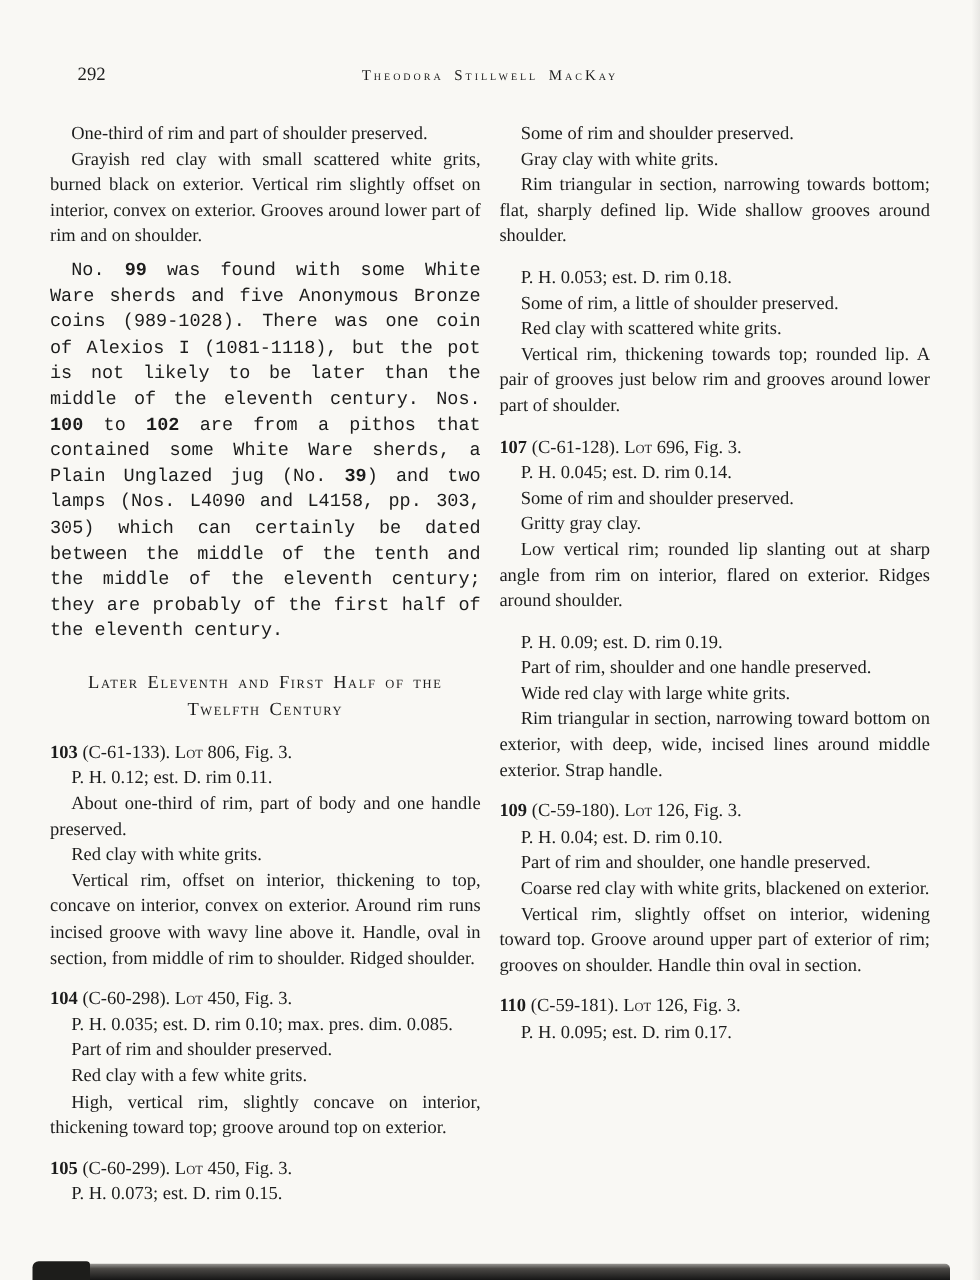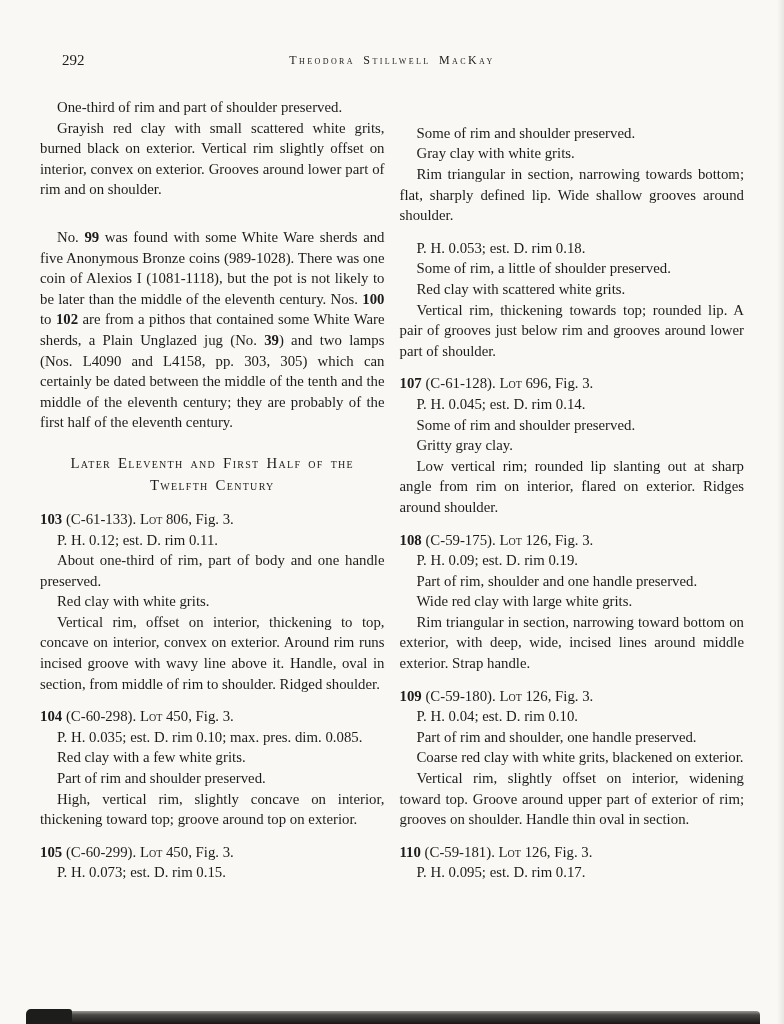--- a/index.html
+++ b/index.html
@@ -39,30 +39,29 @@
     text-align: center;
     font-variant: small-caps;
     letter-spacing: 2.4px;
     word-spacing: 3px;
     font-size: 12px;
   }
   .cols {
     display: flex;
     gap: 15px;
     margin: 0 40px;
-    align-items: flex-end;
   }
   .col { flex: 1 1 0; min-width: 0; }
 
   .para {
     margin: 0;
     text-indent: 17px;
     text-align: justify;
   }
-  .para.space { margin-top: 27px; }
+  .para.space { margin-top: 7px; font-family: Liberation Mono, monospace; }
   .entry { margin-top: 12px; }
   .entry-head { text-indent: 0; text-align: left; }
   .b  { font-weight: bold; }
   .sc { font-variant: small-caps; }
   .sec-heading {
     margin: 19px 0 13px 0;
     text-align: center;
     font-variant: small-caps;
     letter-spacing: 1.3px;
     word-spacing: 2px;
@@ -105,22 +104,22 @@
         <div class="entry">
           <p class="para entry-head"><span class="b">103</span><span> (C-61-133).  </span><span class="sc">Lot</span><span> 806, Fig. 3.</span></p>
           <p class="para"><span>P. H. 0.12; est. D. rim 0.11.</span></p>
           <p class="para"><span>About one-third of rim, part of body and one handle preserved.</span></p>
           <p class="para"><span>Red clay with white grits.</span></p>
           <p class="para"><span>Vertical rim, offset on interior, thickening to top, concave on interior, convex on exterior.  Around rim runs incised groove with wavy line above it.  Handle, oval in section, from middle of rim to shoulder.  Ridged shoulder.</span></p>
         </div>
         <div class="entry">
           <p class="para entry-head"><span class="b">104</span><span> (C-60-298).  </span><span class="sc">Lot</span><span> 450, Fig. 3.</span></p>
           <p class="para"><span>P. H. 0.035; est. D. rim 0.10; max. pres. dim. 0.085.</span></p>
+          <p class="para"><span>Part of rim and shoulder preserved.</span></p>
           <p class="para"><span>Red clay with a few white grits.</span></p>
-          <p class="para"><span>Part of rim and shoulder preserved.</span></p>
           <p class="para"><span>High, vertical rim, slightly concave on interior, thickening toward top; groove around top on exterior.</span></p>
         </div>
         <div class="entry">
           <p class="para entry-head"><span class="b">105</span><span> (C-60-299).  </span><span class="sc">Lot</span><span> 450, Fig. 3.</span></p>
           <p class="para"><span>P. H. 0.073; est. D. rim 0.15.</span></p>
         </div>
       </div>
     <div class="col">
         <p class="para"><span>Some of rim and shoulder preserved.</span></p>
         <p class="para"><span>Gray clay with white grits.</span></p>
@@ -132,21 +131,20 @@
           <p class="para"><span>Vertical rim, thickening towards top; rounded lip.  A pair of grooves just below rim and grooves around lower part of shoulder.</span></p>
         </div>
         <div class="entry">
           <p class="para entry-head"><span class="b">107</span><span> (C-61-128).  </span><span class="sc">Lot</span><span> 696, Fig. 3.</span></p>
           <p class="para"><span>P. H. 0.045; est. D. rim 0.14.</span></p>
           <p class="para"><span>Some of rim and shoulder preserved.</span></p>
           <p class="para"><span>Gritty gray clay.</span></p>
           <p class="para"><span>Low vertical rim; rounded lip slanting out at sharp angle from rim on interior, flared on exterior.  Ridges around shoulder.</span></p>
         </div>
         <div class="entry">
-          <p class="para entry-head"><span class="b">108</span><span> (C-59-175).  </span><span class="sc">Lot</span><span> 126, Fig. 3.</span></p>
           <p class="para"><span>P. H. 0.09; est. D. rim 0.19.</span></p>
           <p class="para"><span>Part of rim, shoulder and one handle preserved.</span></p>
           <p class="para"><span>Wide red clay with large white grits.</span></p>
           <p class="para"><span>Rim triangular in section, narrowing toward bottom on exterior, with deep, wide, incised lines around middle exterior.  Strap handle.</span></p>
         </div>
         <div class="entry">
           <p class="para entry-head"><span class="b">109</span><span> (C-59-180).  </span><span class="sc">Lot</span><span> 126, Fig. 3.</span></p>
           <p class="para"><span>P. H. 0.04; est. D. rim 0.10.</span></p>
           <p class="para"><span>Part of rim and shoulder, one handle preserved.</span></p>
           <p class="para"><span>Coarse red clay with white grits, blackened on exterior.</span></p>

